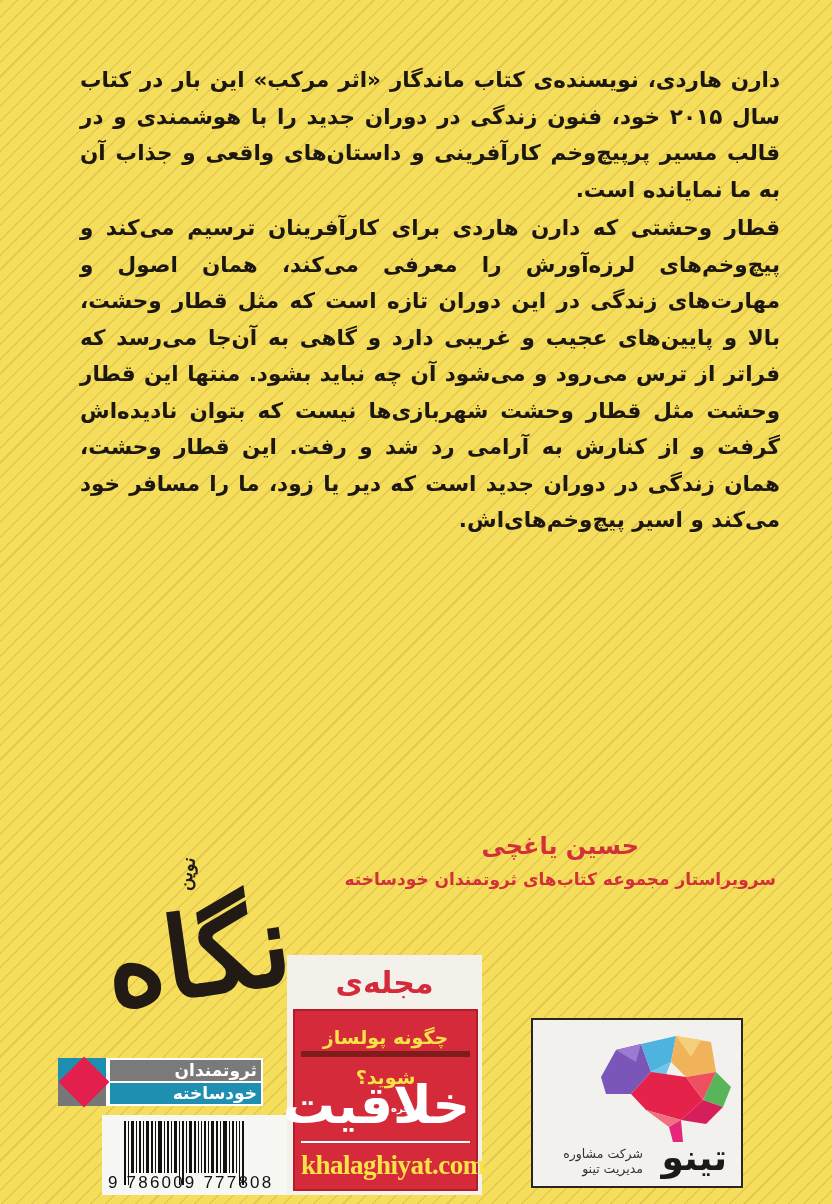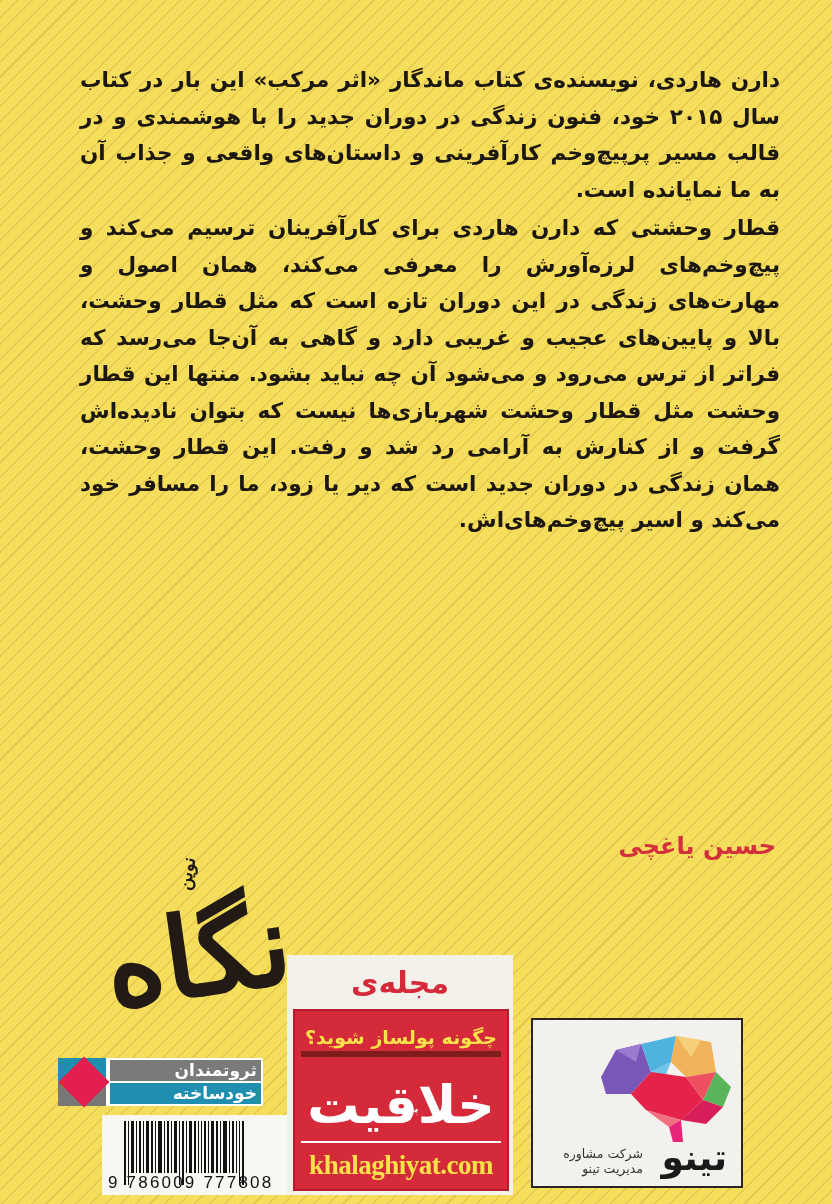--- a/index.html
+++ b/index.html
@@ -81,21 +81,21 @@
   .barcode .bar { background: #111; height: 52px; margin-right: 2px; }
   .barcode .bar.long { height: 64px; }
   .barcode .digits {
     position: absolute; left: 6px; bottom: 2px; right: 6px;
     font-family: "Liberation Sans", sans-serif; font-size: 17px; color: #111;
     letter-spacing: 2.2px; line-height: 20px; white-space: nowrap;
   }
 
   
   .magazine {
-    position: absolute; left: 287px; top: 955px; width: 226px; height: 240px;
+    position: absolute; left: 287px; top: 955px; width: 195px; height: 240px;
     background: #f4f1ea;
   }
   .magazine .mag-title {
     position: absolute; left: 0; right: 0; top: 6px; height: 44px;
     color: #d42a3a; font-weight: bold; font-size: 30px; line-height: 44px;
     direction: rtl; text-align: center; letter-spacing: 12px;
   }
   .magazine .red {
     position: absolute; left: 6px; right: 4px; top: 54px; bottom: 4px;
     background: #d42a3a; border: 2px solid #b31d2b;
@@ -143,20 +143,21 @@
 
 <div class="cover">
 
   <div class="blurb">
     <p>دارن هاردی، نویسنده‌ی کتاب ماندگار «اثر مرکب» این بار در کتاب سال ۲۰۱۵ خود، فنون زندگی در دوران جدید را با هوشمندی و در قالب مسیر پرپیچ‌وخم کارآفرینی و داستان‌های واقعی و جذاب آن به ما نمایانده است.</p>
     <p>قطار وحشتی که دارن هاردی برای کارآفرینان ترسیم می‌کند و پیچ‌وخم‌های لرزه‌آورش را معرفی می‌کند، همان اصول و مهارت‌های زندگی در این دوران تازه است که مثل قطار وحشت، بالا و پایین‌های عجیب و غریبی دارد و گاهی به آن‌جا می‌رسد که فراتر از ترس می‌رود و می‌شود آن چه نباید بشود. منتها این قطار وحشت مثل قطار وحشت شهربازی‌ها نیست که بتوان نادیده‌اش گرفت و از کنارش به آرامی رد شد و رفت. این قطار وحشت، همان زندگی در دوران جدید است که دیر یا زود، ما را مسافر خود می‌کند و اسیر پیچ‌وخم‌های‌اش.</p>
   </div>
 
   <div class="signature">
     <div class="sig-name">حسین یاغچی</div>
+    <div class="sig-role">سرویراستار مجموعه کتاب‌های ثروتمندان خودساخته</div>
   </div>
 
   <div class="publisher-logo">
     <span class="main">نگاه</span>
     <span class="sub">نوین</span>
   </div>
 
   <div class="series-logo">
     <div class="diamond-bg"></div>
     <div class="diamond-bg2"></div>

